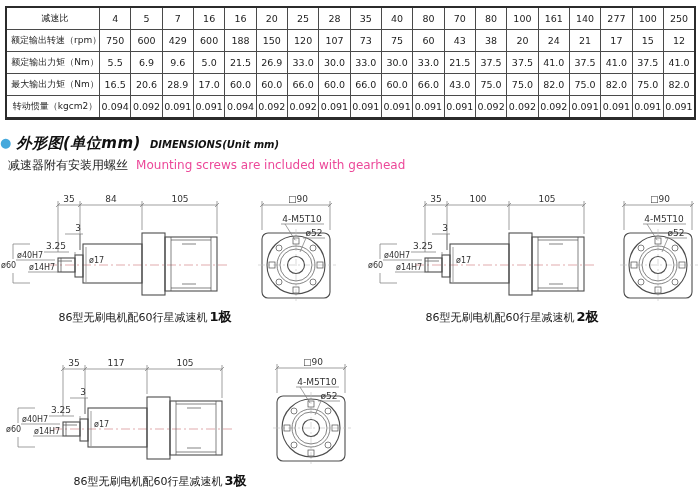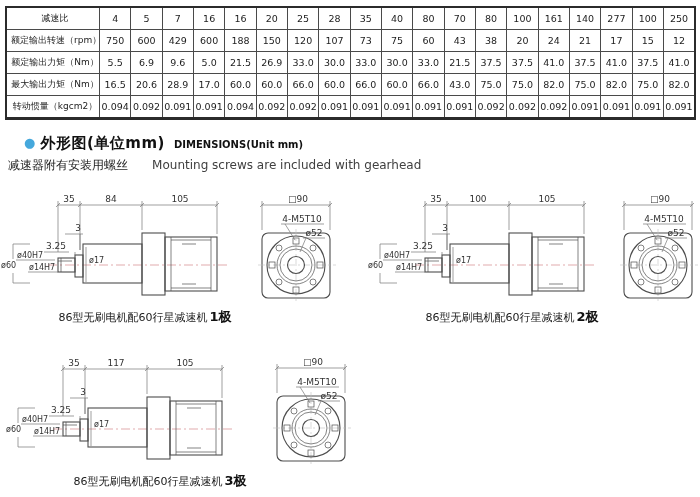--- a/index.html
+++ b/index.html
@@ -6,27 +6,27 @@
   #page{position:relative;width:700px;height:497px;background:#ffffff;overflow:hidden;
         font-family:"DejaVu Sans","Liberation Sans",sans-serif;color:#222;}
   
   #spec-table{position:absolute;left:5px;top:6px;width:691px;height:113px;
               border-collapse:collapse;table-layout:fixed;
               border:2px solid #2b2b2b;border-bottom:3px solid #2b2b2b;}
   #spec-table td{border:1px solid #4a4a4a;font-size:9.5px;text-align:center;
                  padding:0;color:#1c1c1c;height:21px;overflow:hidden;white-space:nowrap;}
   #spec-table td.lbl{text-align:center;padding-left:4px;width:88px;font-size:9px;}
   
-  #sec-head{position:absolute;left:24px;top:133px;white-space:nowrap;}
+  #sec-head{position:absolute;left:0;top:133px;white-space:nowrap;font-style:italic;}
   #sec-head .bullet{font-size:13px;vertical-align:1px;}
   #sec-head .zh{font-size:15px;font-weight:bold;color:#111;letter-spacing:0.5px;}
   #sec-head .en{font-size:10px;font-weight:bold;color:#111;margin-left:4px;}
   #sub-head{position:absolute;left:8px;top:154px;white-space:nowrap;}
   #sub-head .zh{font-size:12px;color:#222;}
-  #sub-head .en{font-size:12px;color:#404040;margin-left:19px;}
+  #sub-head .en{font-size:12px;color:#ec4899;margin-left:3px;}
   
   .dwg{position:absolute;}
   svg text{font-family:"DejaVu Sans","Liberation Sans",sans-serif;fill:#333;}
   .dimtxt{font-size:9px;}
   .lbltxt{font-size:8px;}
   .cap{font-size:11px;fill:#1a1a1a;}
   .capstage{font-size:13px;font-weight:bold;fill:#111;}
   .outline{stroke:#4d4d4d;stroke-width:1.1;fill:none;}
   .thin{stroke:#4d4d4d;stroke-width:0.7;fill:none;}
   .dim{stroke:#777;stroke-width:0.7;fill:none;}

